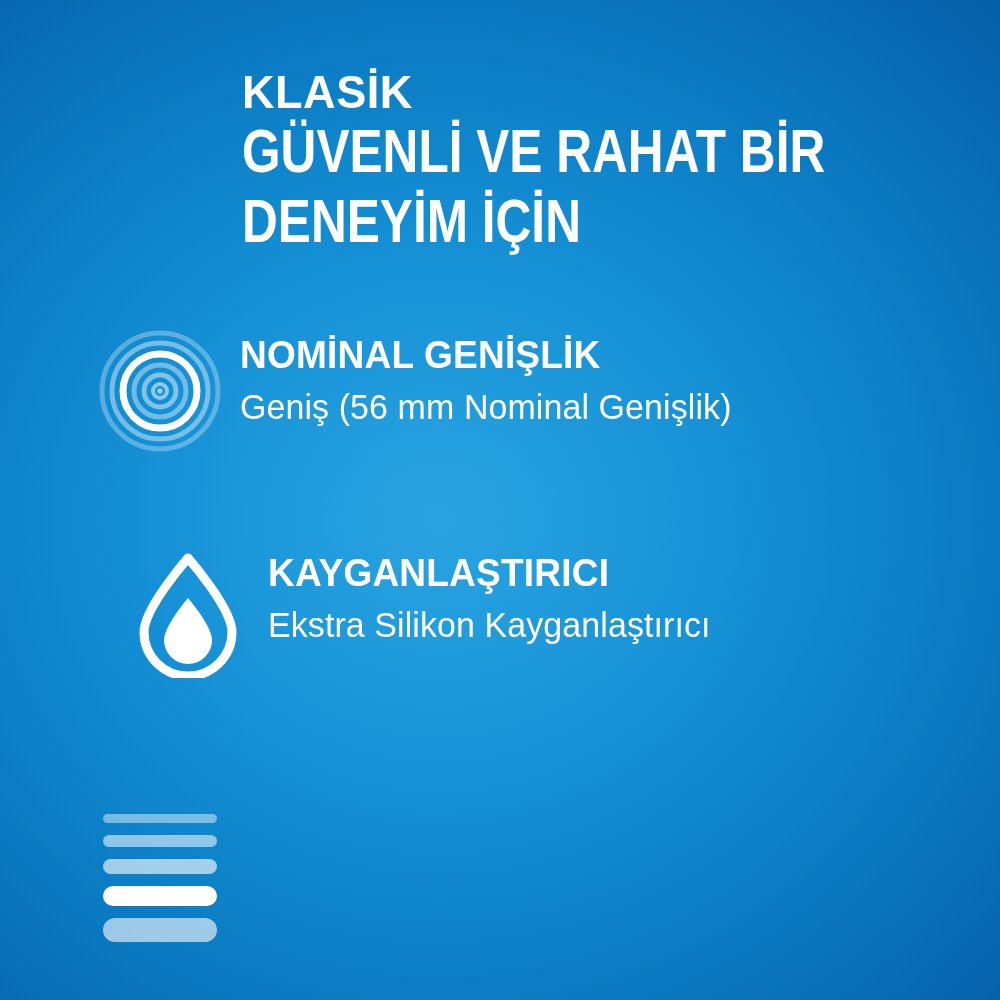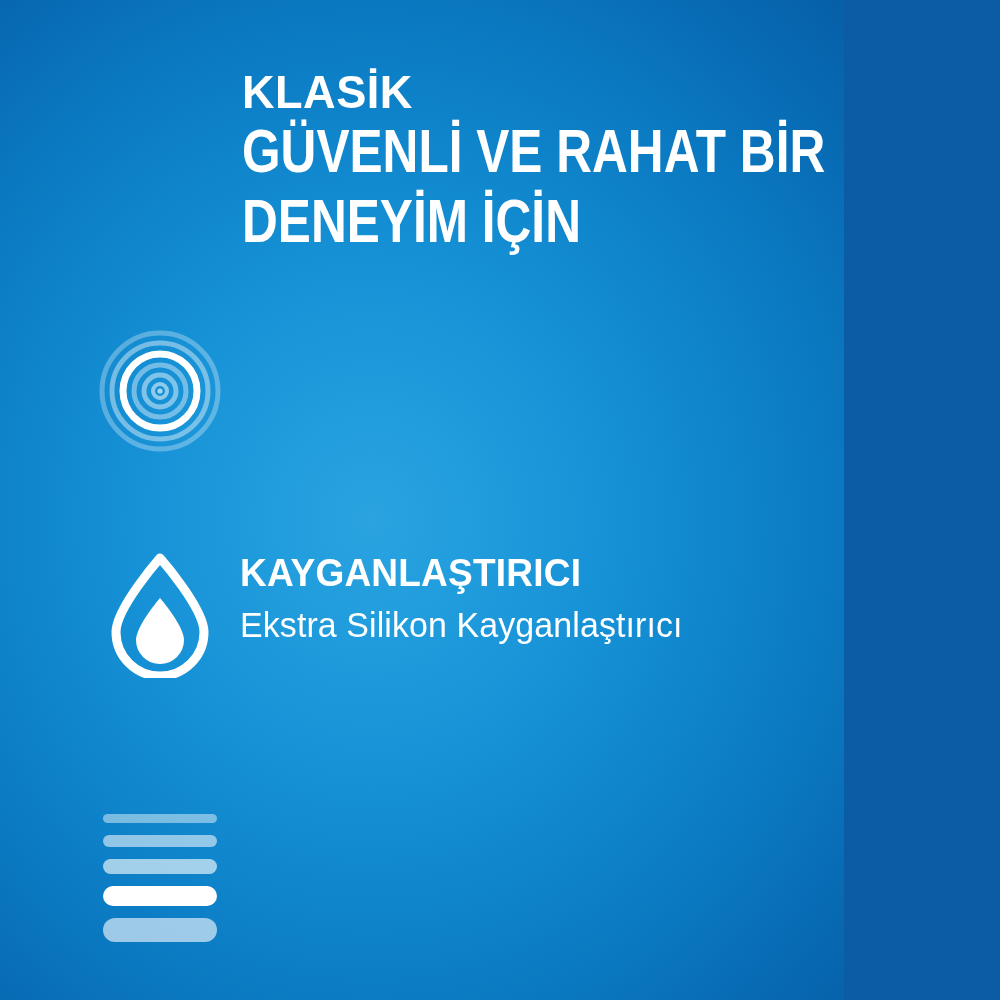--- a/index.html
+++ b/index.html
@@ -14,21 +14,21 @@
   body {
     font-family:"Liberation Sans", sans-serif;
     background:#0b5ca5;
     position:relative;
   }
 
   
   #panel {
     position:absolute;
     inset:0;
-    width:844px;
+    width:1000px;
     height:1000px;
     background:
       radial-gradient(115% 105% at 44% 52%,
         #2aa3e0 0%,
         #1f9bdc 13%,
         #1691d6 25%,
         #0f85cb 37%,
         #0a78c0 49%,
         #0769b2 61%,
         #065ca4 72%,
@@ -76,21 +76,21 @@
   
   .feature {
     position:absolute;
     left:0;
     width:1000px;
     display:flex;
     align-items:flex-start;
   }
 
   #feature-width     { top:330px; }
-  #feature-lubricant { top:548px; }
+  #feature-lubricant { top:548px;padding-left:28px; }
   #feature-thickness { top:812px; }
 
   .feature-icon {
     width:130px;
     min-width:130px;
     margin-left:95px;
     display:flex;
     align-items:flex-start;
     justify-content:center;
   }
@@ -167,20 +167,24 @@
             <circle cx="61" cy="61" r="48" stroke-width="5" opacity="0.42"></circle>
             <circle cx="61" cy="61" r="37" stroke-width="7" opacity="1.00"></circle>
             <circle cx="61" cy="61" r="26" stroke-width="5" opacity="0.40"></circle>
             <circle cx="61" cy="61" r="16" stroke-width="5" opacity="0.46"></circle>
             <circle cx="61" cy="61" r="7" stroke-width="4" opacity="0.52"></circle>
           </g>
           <circle cx="61" cy="61" r="2.6" fill="#ffffff" opacity="0.62"></circle>
         </svg>
       </div>
     </div>
+    <div class="feature-text">
+      <div class="feature-title">NOMİNAL GENİŞLİK</div>
+      <div class="feature-sub">Geniş (56 mm Nominal Genişlik)</div>
+    </div>
   </div>
 
   <div class="feature" id="feature-lubricant">
     <div class="feature-icon">
       <div class="drop-wrap">
         <svg width="112" height="126" viewBox="0 0 112 126" aria-hidden="true">
 
           <path d="M56 6
                    C56 6 12 56 12 80
                    a44 44 0 0 0 88 0

